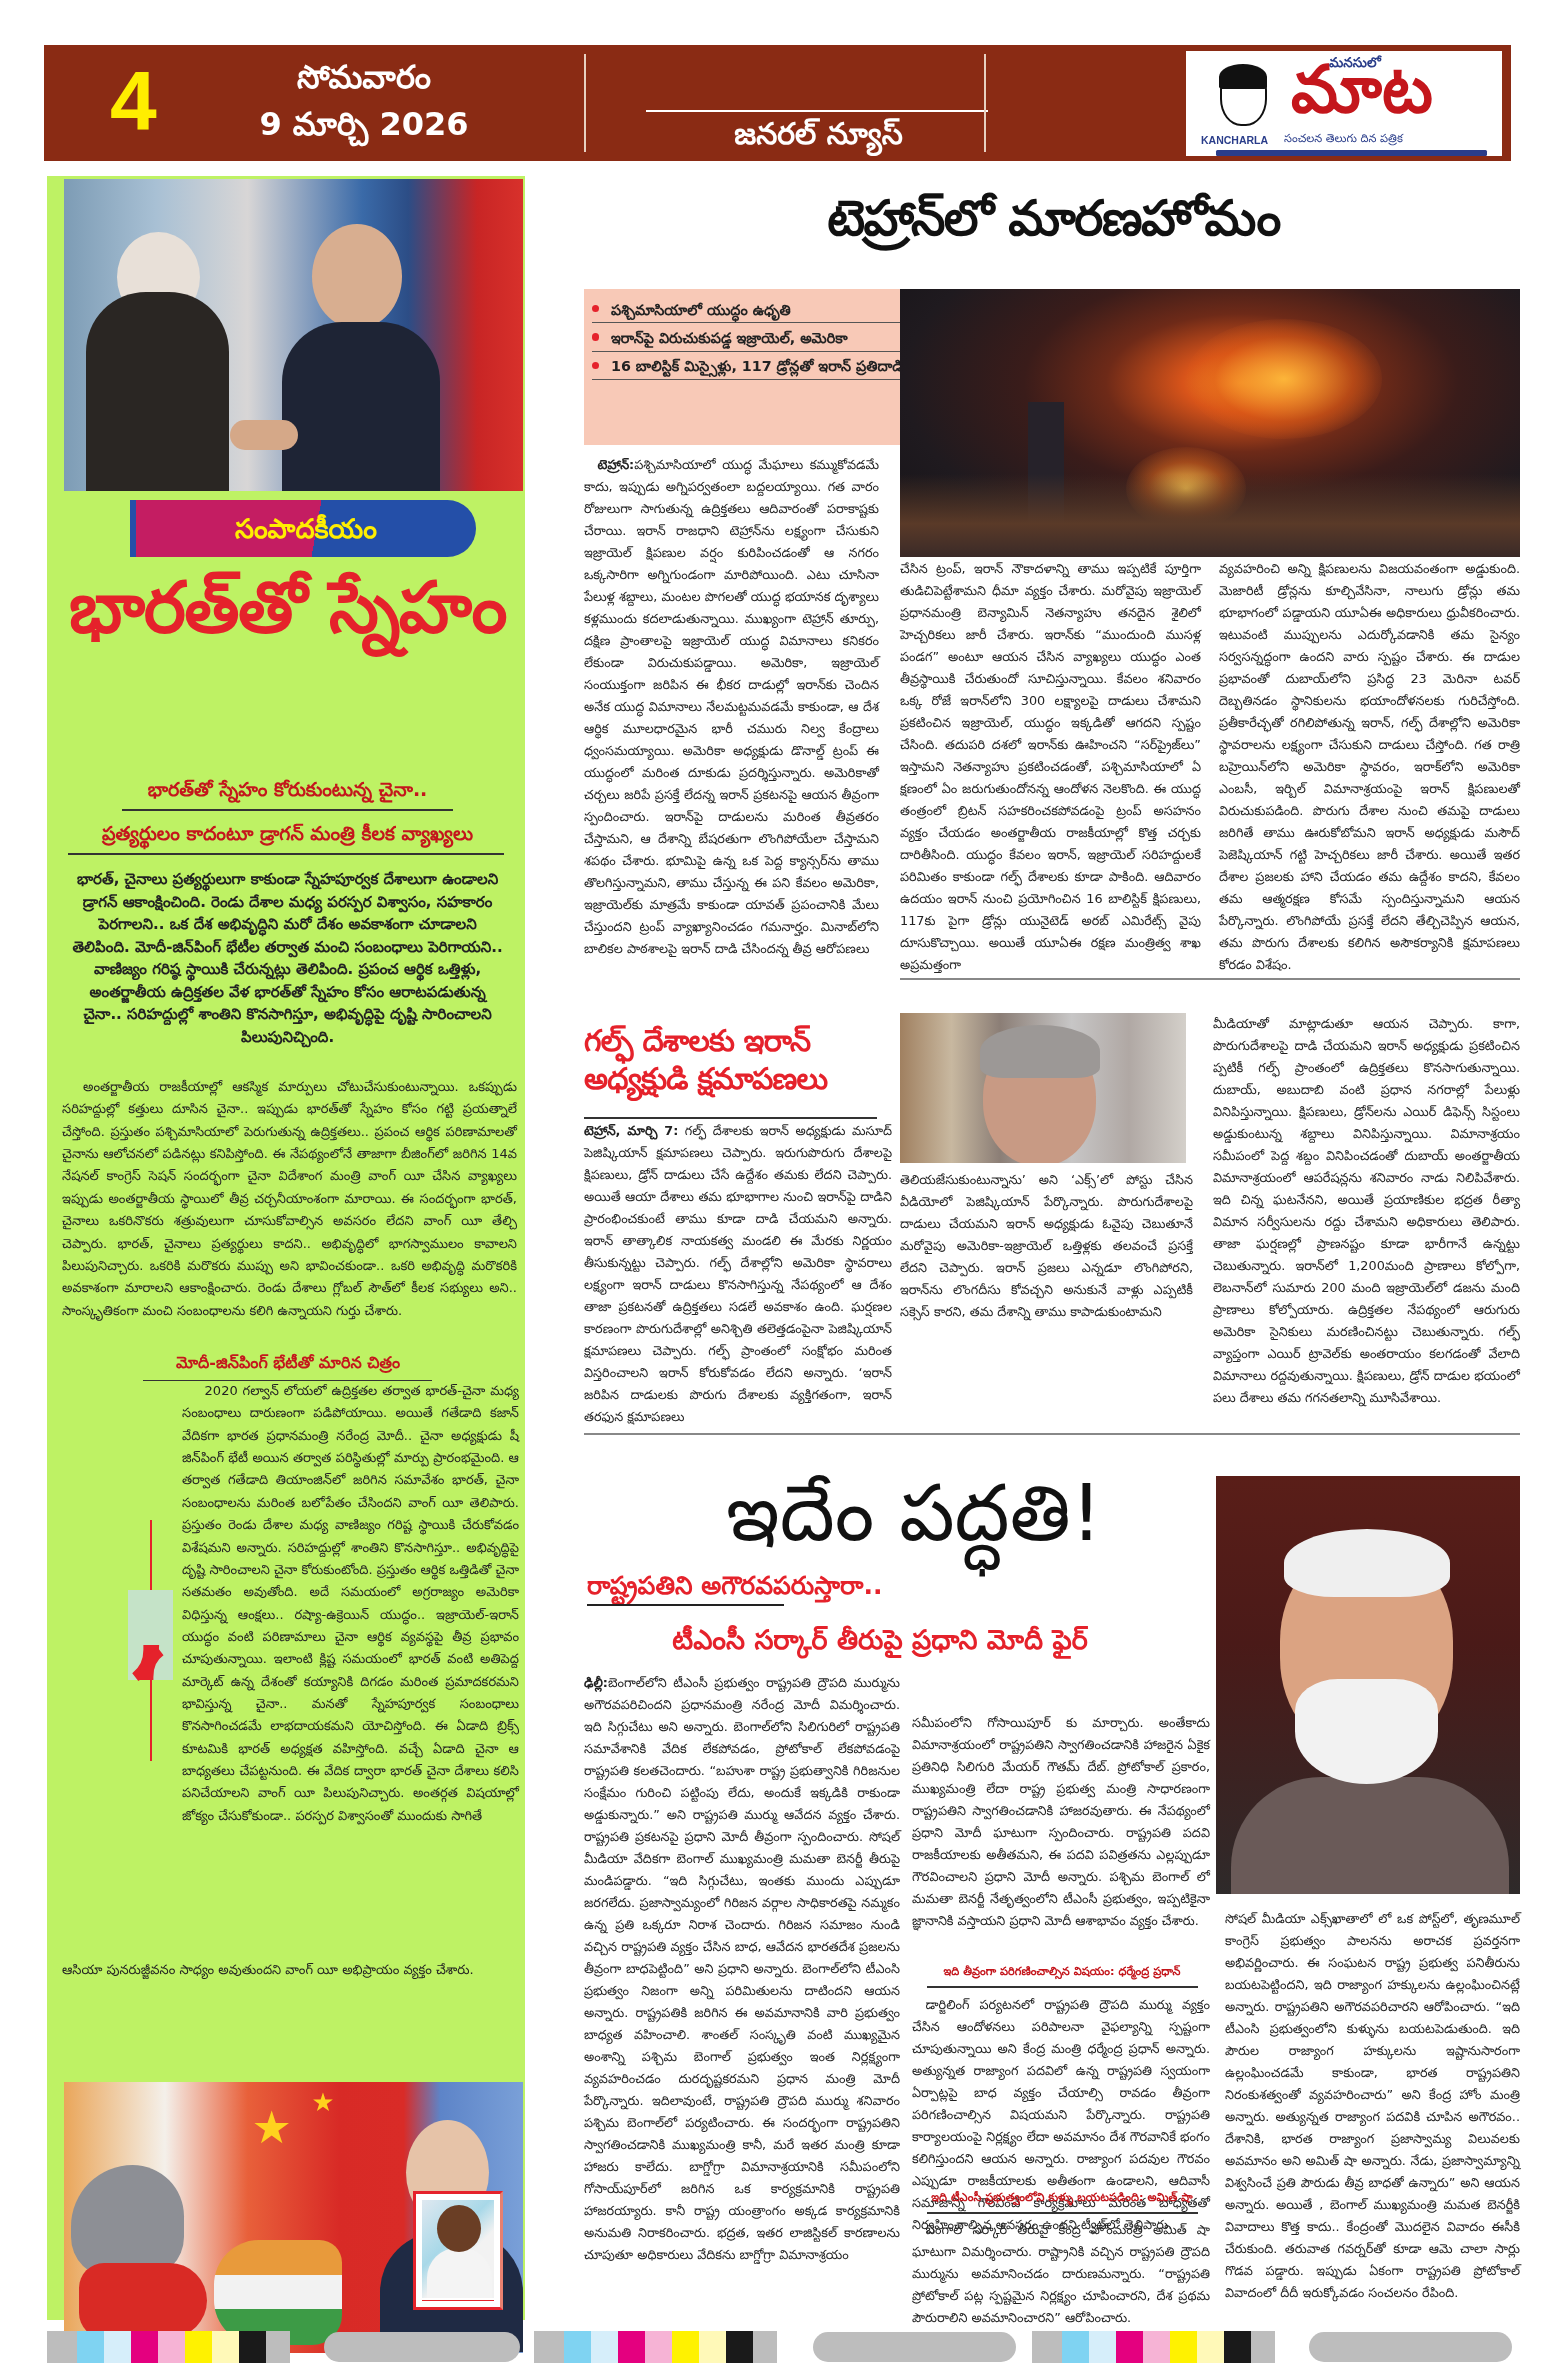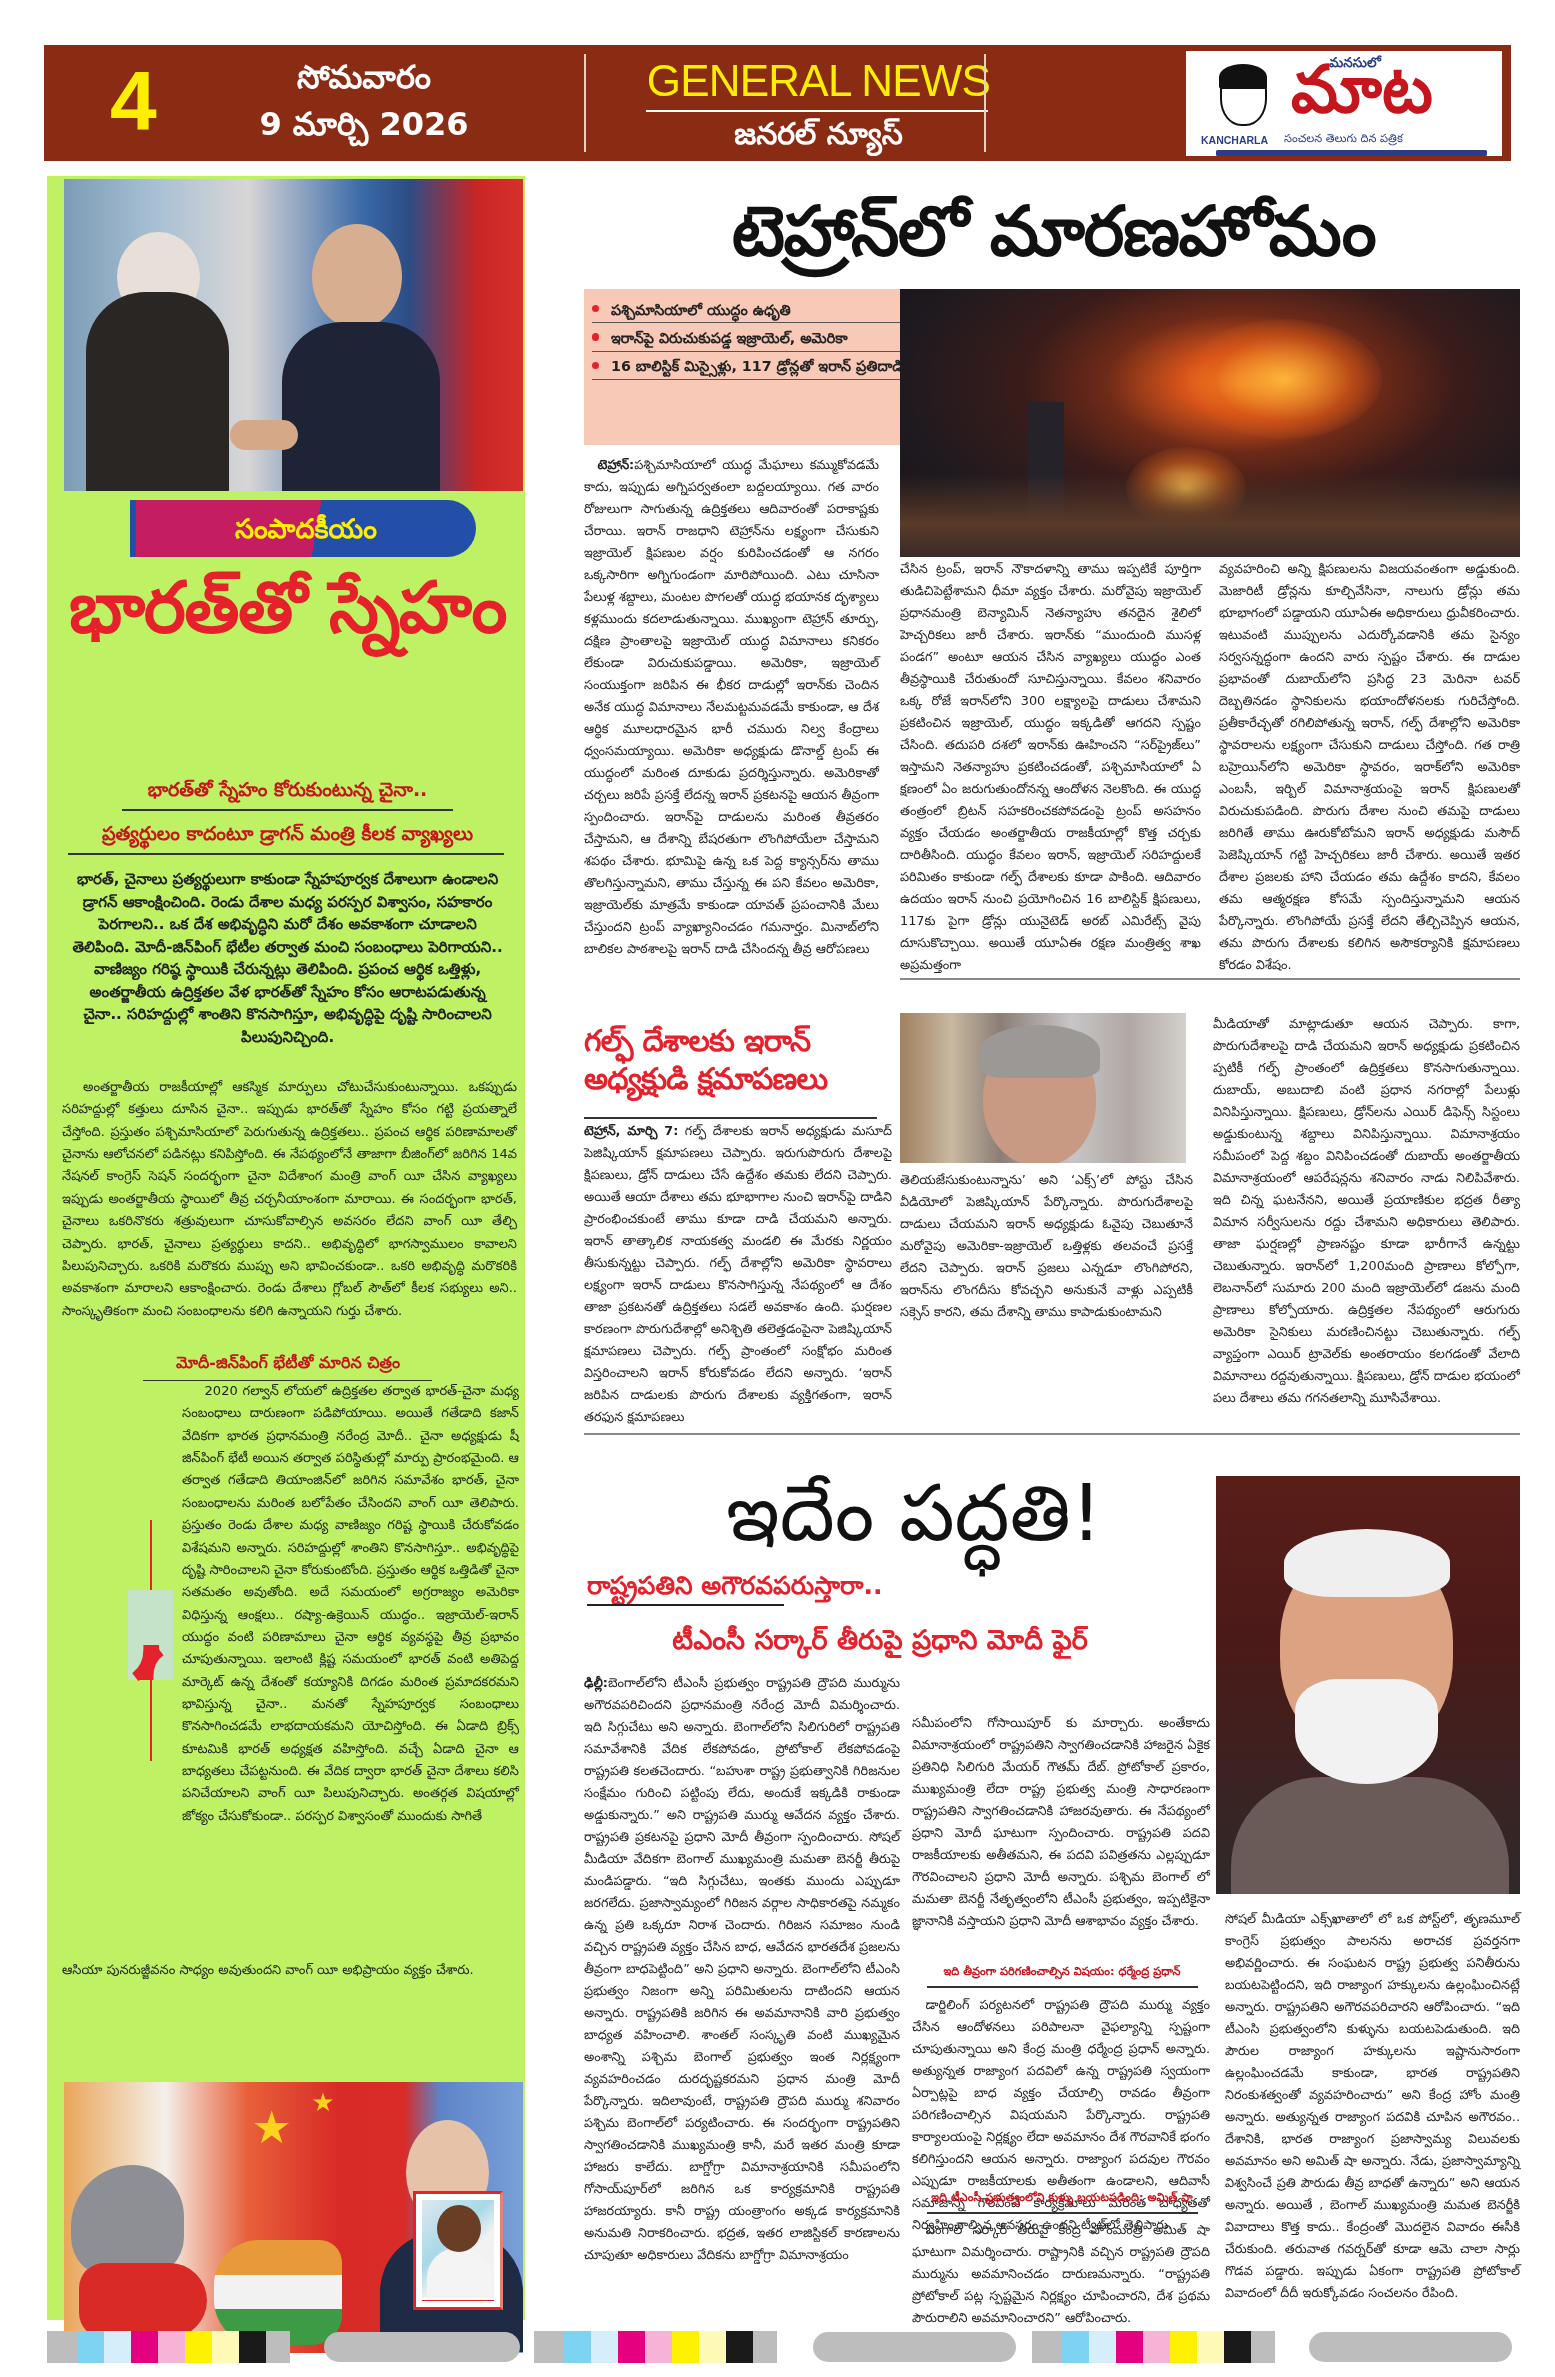--- a/index.html
+++ b/index.html
@@ -60,21 +60,21 @@
   .photo-wang .person { position: absolute; left: 316px; top: 150px; width: 143px; height: 120px; background: #1f2a44; border-radius: 60px 60px 0 0; }
   .photo-wang .p-head { position: absolute; left: 342px; top: 38px; width: 83px; height: 105px; background: #e6c3a8; border-radius: 50%; }
   .photo-wang .star { position: absolute; color: #ffd21e; font-size: 45px; line-height: 1; }
   .author-photo { position: absolute; left: 366px; top: 2191px; width: 90px; height: 119px; background: #fff; border: 3px solid #e5222b; border-right-color: #e88070; }
   .author-photo .ap-inner { position: absolute; left: 6px; top: 6px; width: 72px; height: 98px; background: linear-gradient(135deg, #dfe8f0 0%, #a8d8e8 40%, #f2f2f2 60%); overflow: hidden; }
   .author-photo .ap-head { position: absolute; left: 15px; top: 4.5px; width: 44px; height: 47px; background: #6a3e25; border-radius: 50%; }
   .author-photo .ap-body { position: absolute; left: 4.5px; top: 48px; width: 65px; height: 53px; background: #f4f4f4; border-radius: 30px 30px 0 0; }
   .author-photo .ap-line { position: absolute; left: 6px; bottom: 6px; width: 72px; height: 1.5px; background: #e5222b; }
 
   
-  .main-headline { position: absolute; left: 572px; top: 190px; width: 963px; text-align: center; font-weight: bold; font-size: 69px; line-height: 1.2; color: #111; letter-spacing: -1.5px; }
+  .main-headline { position: absolute; left: 572px; top: 190px; width: 963px; text-align: center; font-weight: bold; font-size: 49px; line-height: 1.2; color: #111; letter-spacing: -1.5px; }
   .bullets { position: absolute; left: 584px; top: 289px; width: 348px; height: 156px; background: #f8c9b7; padding: 10.5px 9px 0 7.5px; }
   .bullet { display: flex; align-items: flex-start; font-weight: bold; font-size: 14.3px; line-height: 1.5; color: #222; border-bottom: 0.8px solid #555; margin-bottom: 4.5px; padding-bottom: 1.5px; }
   .bullet-dot { flex: 0 0 12px; height: 12px; width: 12px; margin: 5.3px 7.5px 0 0; }
   .bullet-dot::before { content: ""; display: block; width: 7.5px; height: 7.5px; background: #e5222b; border-radius: 50%; }
   .photo-tehran { left: 900px; top: 289px; width: 620px; height: 268px;
     background: radial-gradient(ellipse at 55% 35%, #ff9a2a 0%, #d8541a 12%, #6e2a18 28%, #3a1c1a 45%, #1f1a1f 70%, #141216 100%); }
   .photo-tehran .glow { position: absolute; border-radius: 50%; }
   .photo-tehran .tower { position: absolute; left: 128px; top: 113px; width: 36px; height: 150px; background: #26222a; }
   .photo-tehran .ground { position: absolute; left: 0; bottom: 0; width: 100%; height: 83px; background: linear-gradient(0deg, #3a2a28 0%, #5a3a28 40%, rgba(90,50,30,0) 100%); }
 
@@ -120,21 +120,20 @@
   .cb-pill { position: absolute; top: 2332px; height: 30px; border-radius: 15px; background: #bdbdbd; }
 </style>
 </head>
 <body>
 
 <div class="masthead">
   <div class="mast-page">4</div>
   <div class="mast-day">సోమవారం</div>
   <div class="mast-date">9 మార్చి 2026</div>
   <div class="mast-divider" style="left:540px"></div>
-  <div class="mast-section-en">GENERAL NEWS</div>
   <div class="mast-rule"></div>
   <div class="mast-section-te">జనరల్ న్యూస్</div>
   <div class="mast-divider" style="left:940px"></div>
   <div class="logo-box">
     <div class="logo-face"></div>
     <div class="logo-kancharla">KANCHARLA</div>
     <div class="logo-small">మనసులో</div>
     <div class="logo-big">మాట</div>
     <div class="logo-tag">సంచలన తెలుగు దిన పత్రిక</div>
     <div class="logo-bar"></div>

